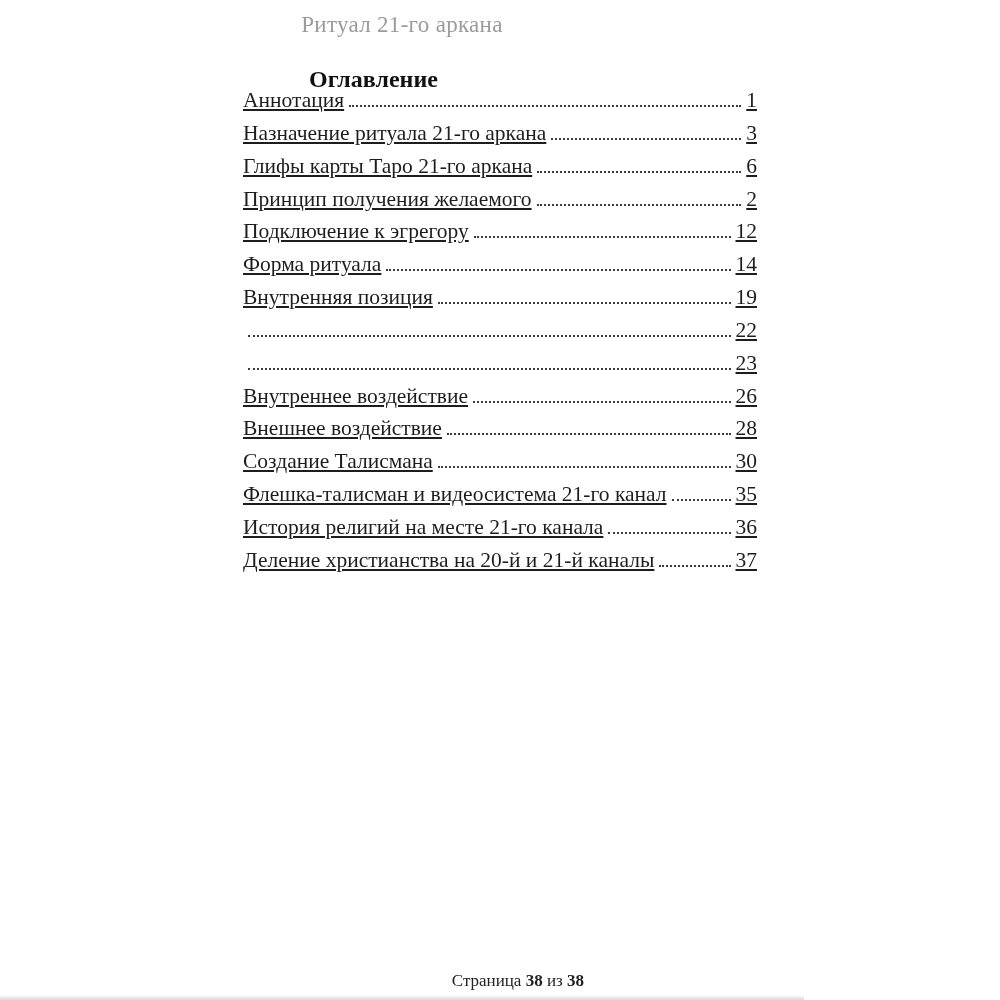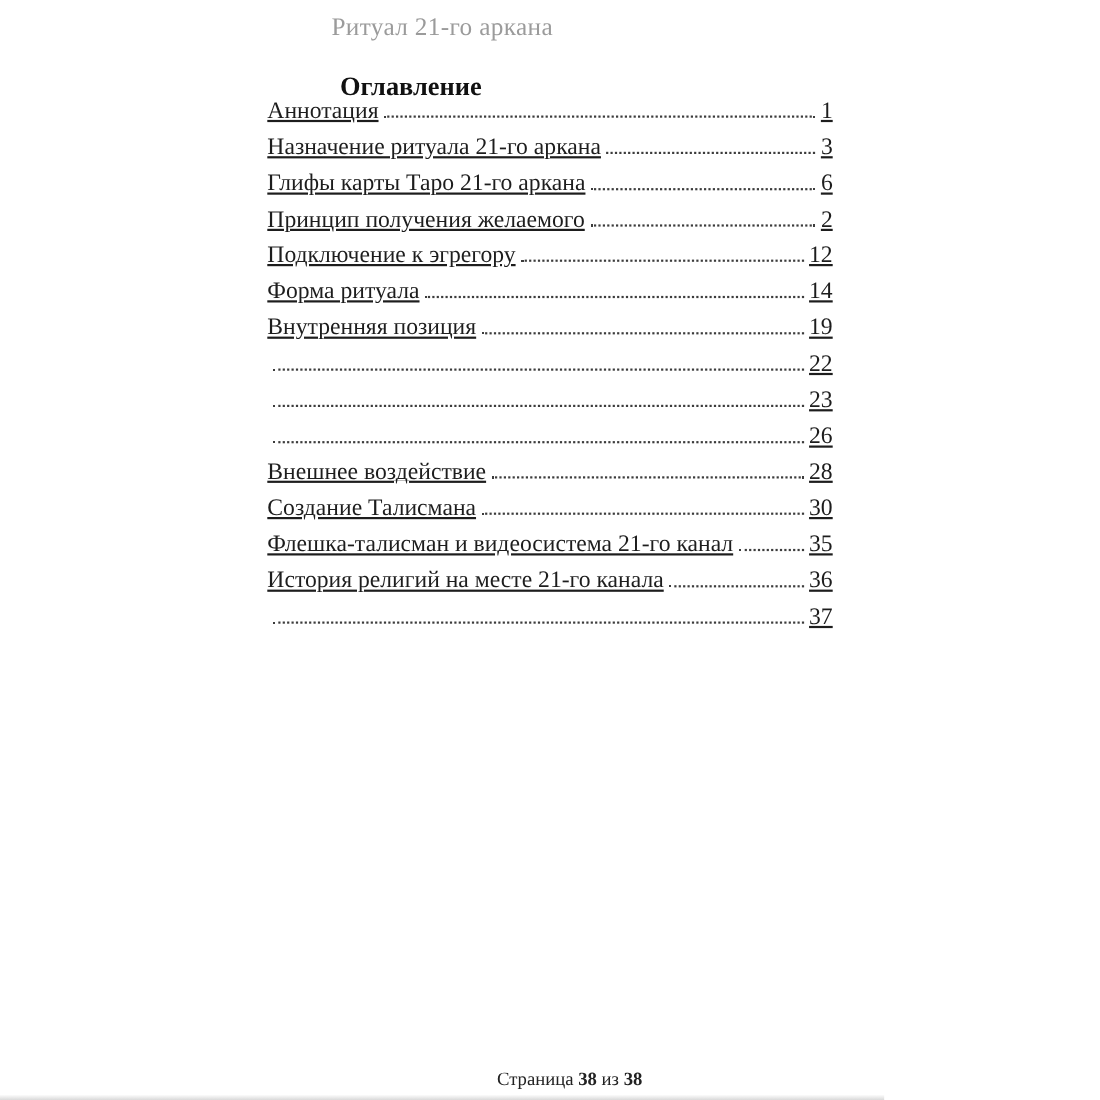--- a/index.html
+++ b/index.html
@@ -130,20 +130,21 @@
       </div>
       <div class="toc-row">
         <span class="toc-leader"></span>
         <span class="toc-page">22</span>
       </div>
       <div class="toc-row">
         <span class="toc-leader"></span>
         <span class="toc-page">23</span>
       </div>
       <div class="toc-row">
+        <span class="toc-text">Внутреннее воздействие</span>
         <span class="toc-leader"></span>
         <span class="toc-page">26</span>
       </div>
       <div class="toc-row">
         <span class="toc-text">Внешнее воздействие</span>
         <span class="toc-leader"></span>
         <span class="toc-page">28</span>
       </div>
       <div class="toc-row">
         <span class="toc-text">Создание Талисмана</span>
@@ -154,20 +155,21 @@
         <span class="toc-text">Флешка-талисман и видеосистема 21-го канал</span>
         <span class="toc-leader"></span>
         <span class="toc-page">35</span>
       </div>
       <div class="toc-row">
         <span class="toc-text">История религий на месте 21-го канала</span>
         <span class="toc-leader"></span>
         <span class="toc-page">36</span>
       </div>
       <div class="toc-row">
+        <span class="toc-text">Деление христианства на 20-й и 21-й каналы</span>
         <span class="toc-leader"></span>
         <span class="toc-page">37</span>
       </div>
     </div>
 
   <div class="footer">
     <span>Страница</span>
     <span class="bold">38</span>
     <span>из</span>
     <span class="bold">38</span>

